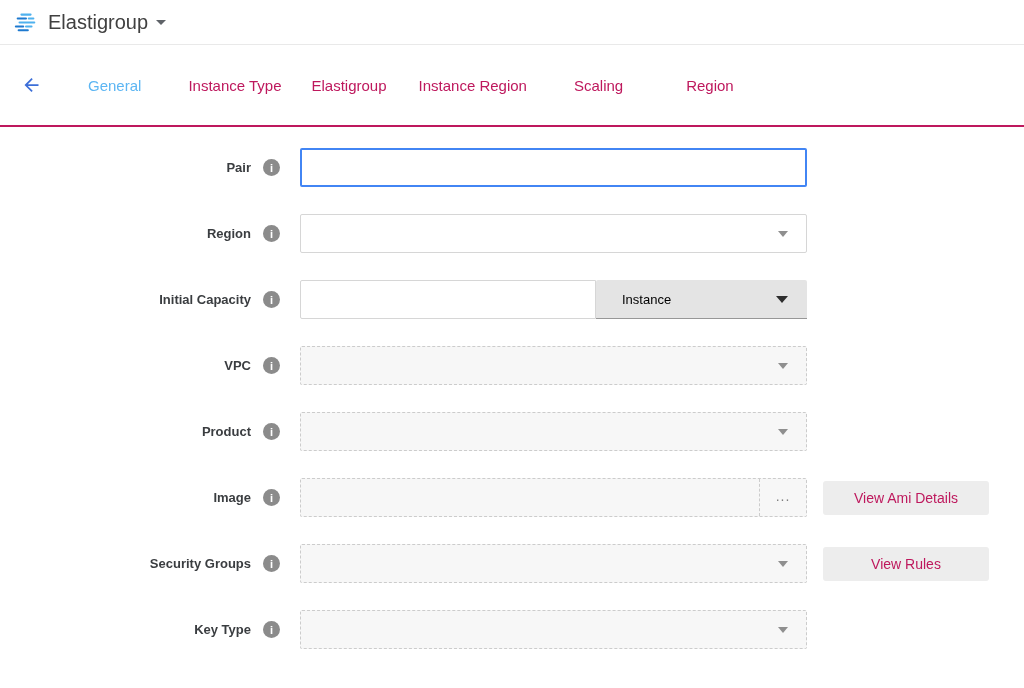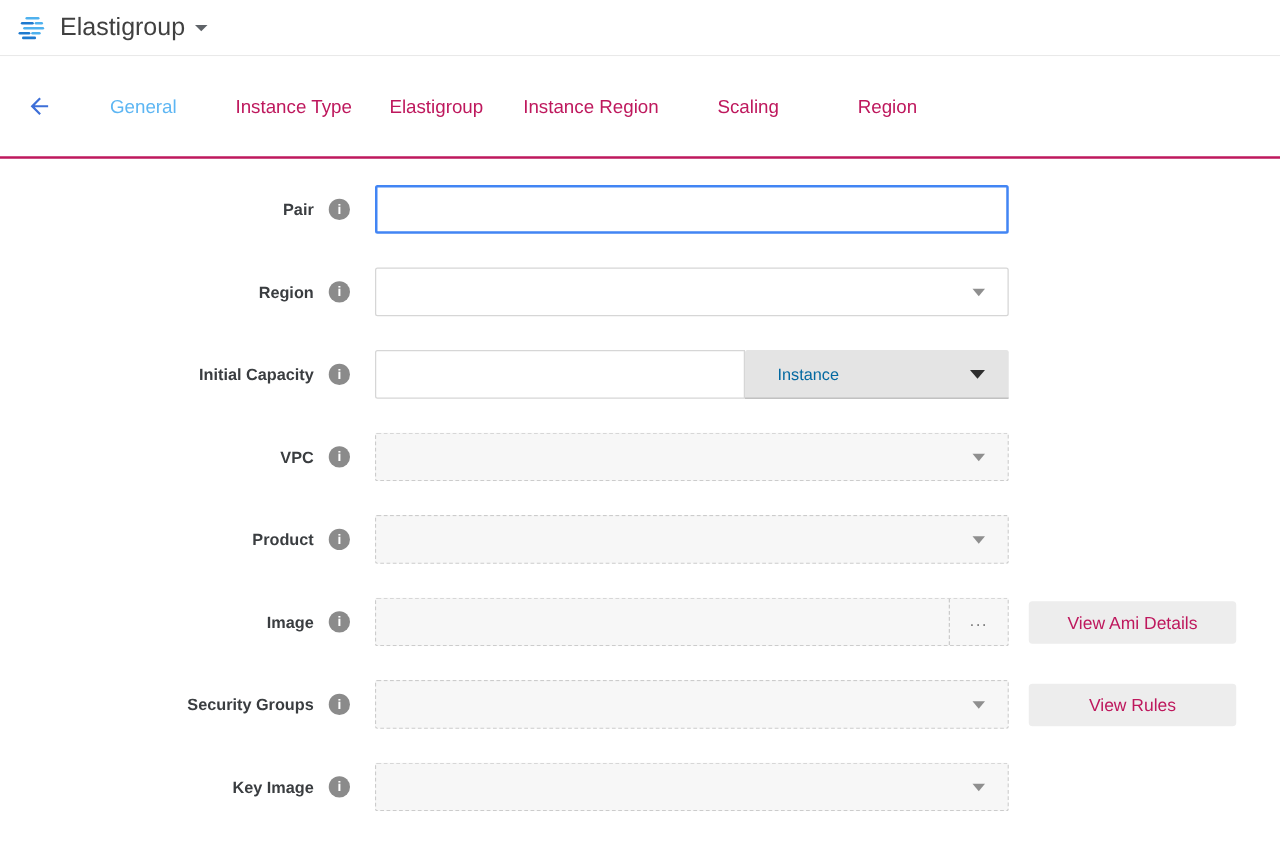--- a/index.html
+++ b/index.html
@@ -51,21 +51,21 @@
   .caret { position:absolute; right:18px; top:50%; margin-top:-3px; width:0; height:0;
     border-left:5px solid transparent; border-right:5px solid transparent;
     border-top:6px solid #8f8f8f; }
 
   .cap-input { width:296px; border:1px solid #d6d6d6; border-radius:2px 0 0 2px;
     padding:0 10px; font-size:14px; outline:none; background:#fff;
     font-family:"Liberation Sans", sans-serif; }
   .unit-select { width:211px; position:relative; background:#e4e4e4;
     border-bottom:1px solid #979797; border-radius:2px 2px 0 0;
     display:flex; align-items:center; padding-left:26px; cursor:pointer; }
-  .unit-select .unit-label { font-size:13px; color:#0369a1; }
+  .unit-select .unit-label { font-size:13px; color:#000000; }
   .unit-select .caret-dark { position:absolute; right:19px; top:50%; margin-top:-3px;
     width:0; height:0; border-left:6px solid transparent; border-right:6px solid transparent;
     border-top:7px solid #2e2e2e; }
 
   .image-box { width:507px; display:flex; background:#f7f7f7;
     border:1px dashed #cccccc; border-radius:2px; }
   .image-main { flex:1; }
   .image-browse { width:47px; flex:none; border-left:1px dashed #cccccc;
     display:flex; align-items:center; justify-content:center;
     color:#7f7f7f; font-size:14px; letter-spacing:1px; }
@@ -202,21 +202,21 @@
     <div class="fieldcol">
       <div class="ctrl select disabled">
         <span class="caret"></span>
       </div>
       <button class="action-btn">View Rules</button>
     </div>
   </div>
 
   <div class="row">
     <div class="labelcol">
-      <span class="lbl">Key Image</span>
+      <span class="lbl">Key Type</span>
       <span class="info">i</span>
     </div>
     <div class="fieldcol">
       <div class="ctrl select disabled">
         <span class="caret"></span>
       </div>
     </div>
   </div>
 
 </main>

